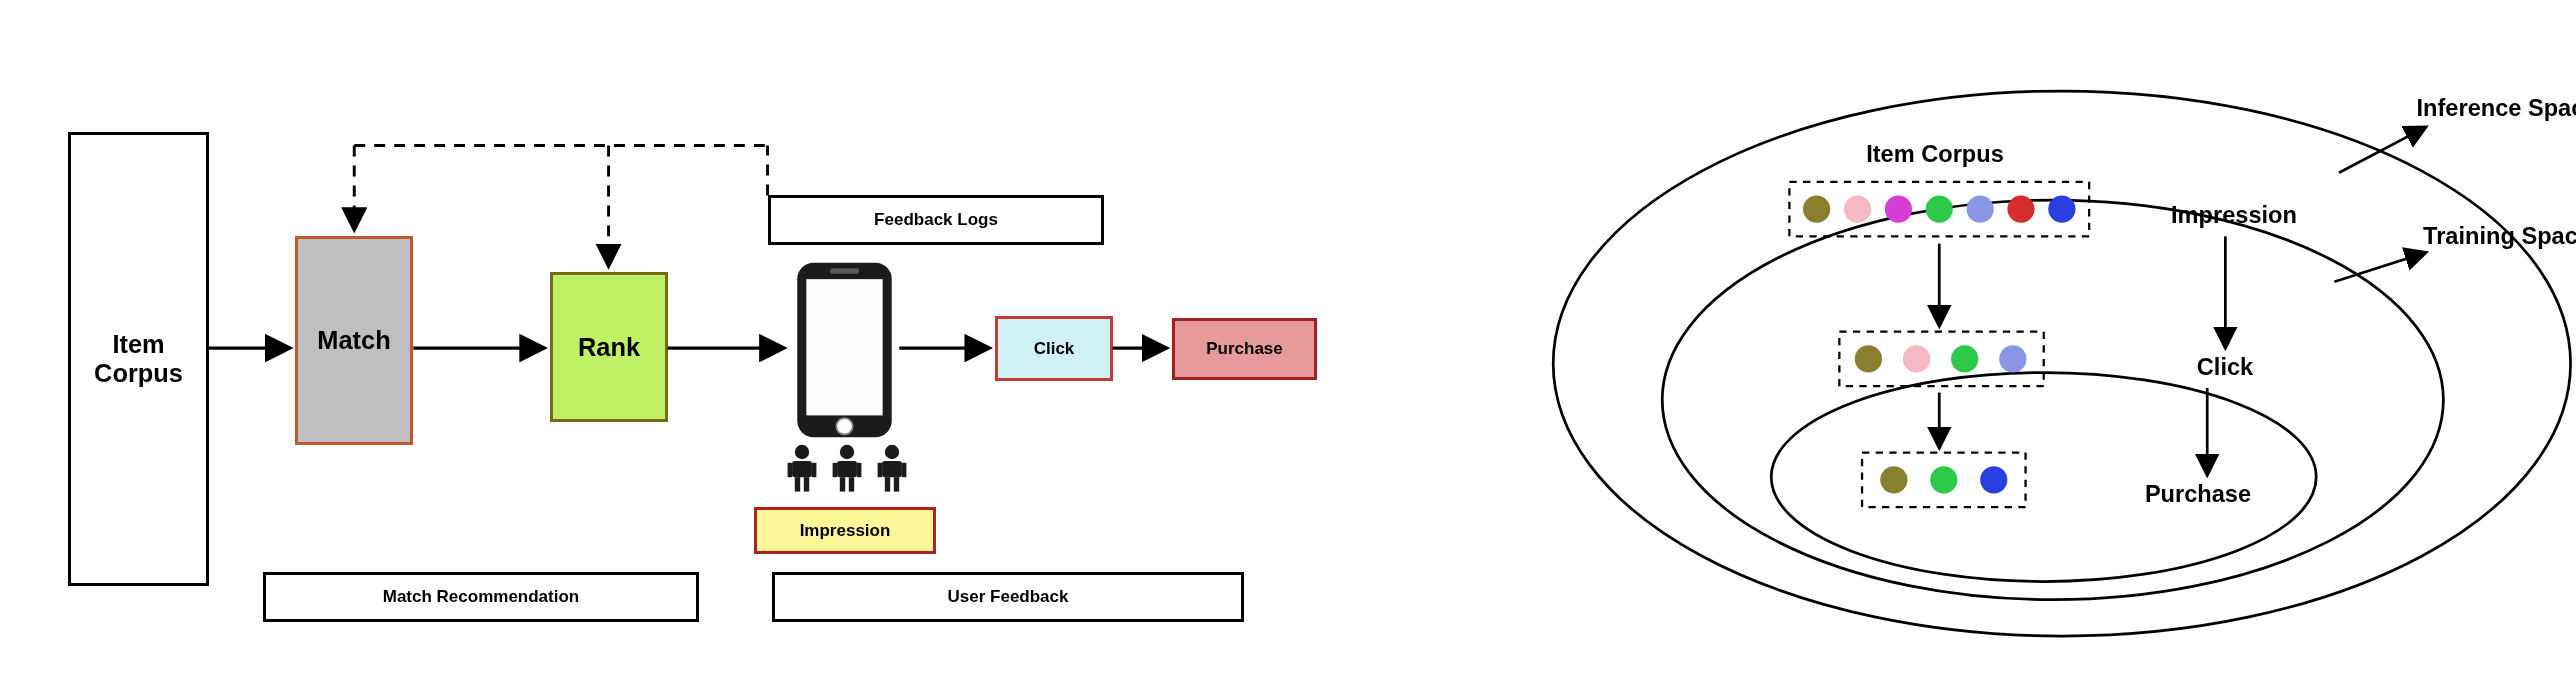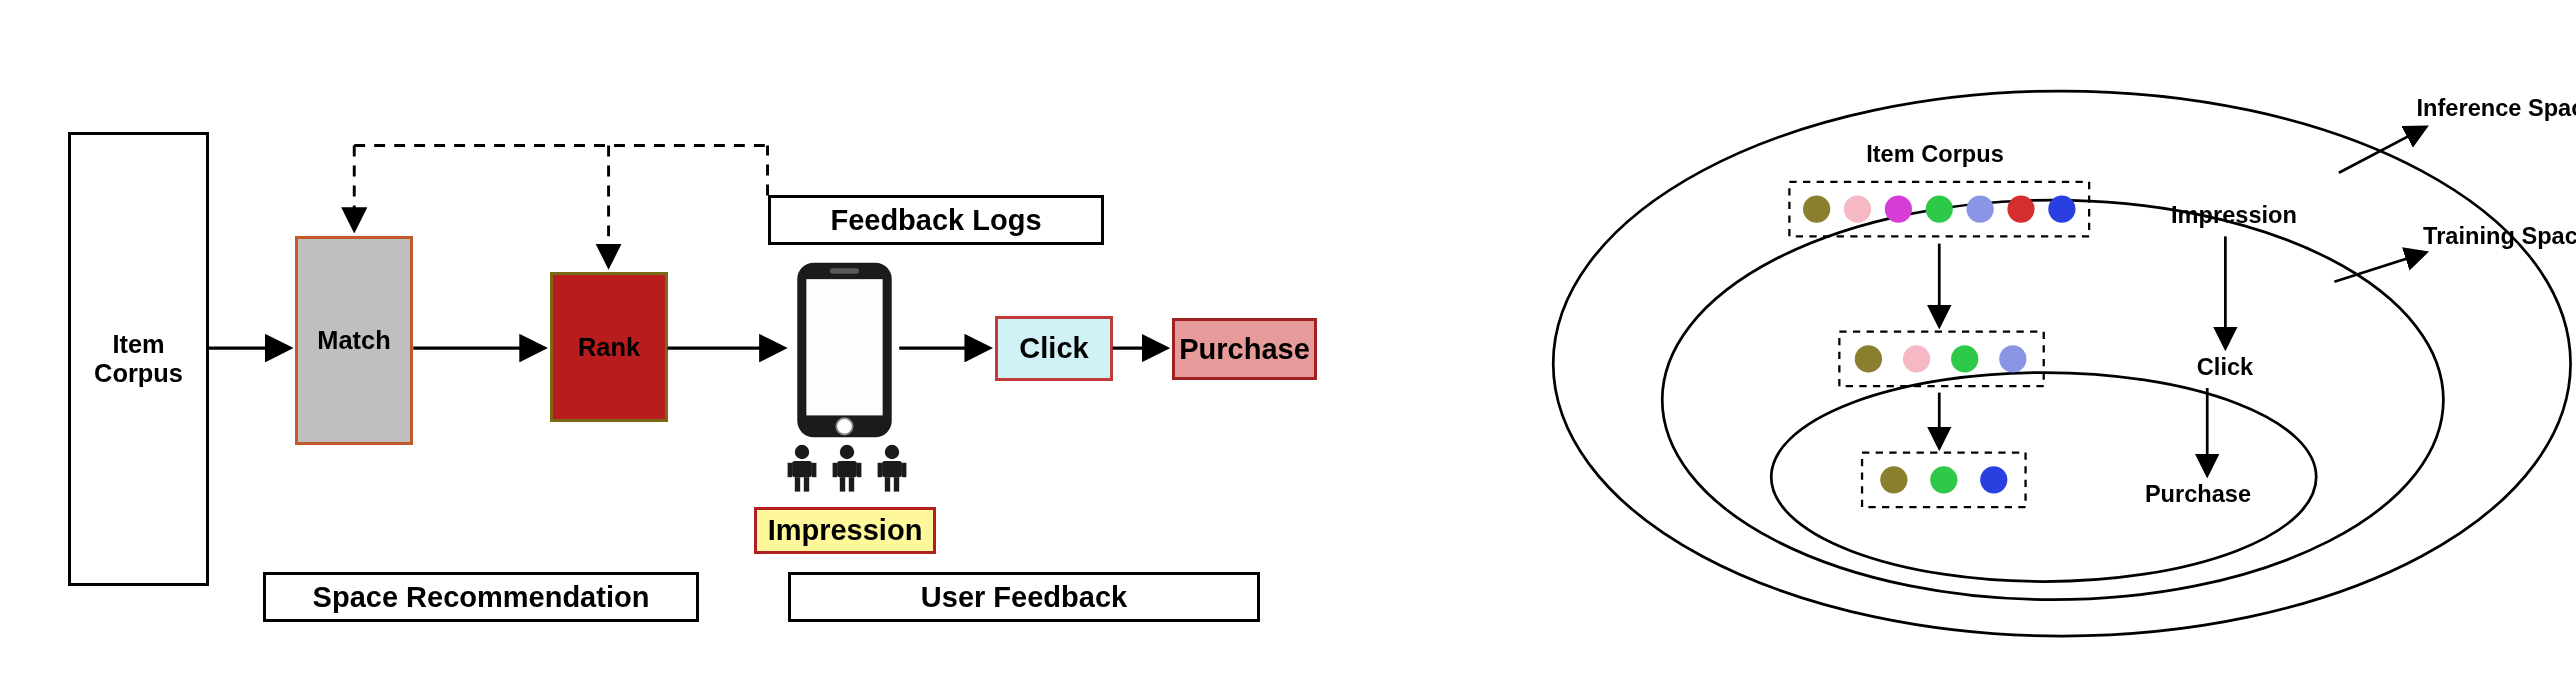--- a/index.html
+++ b/index.html
@@ -14,21 +14,21 @@
     width: 2576px;
     height: 678px;
   }
   .box {
     position: absolute;
     display: flex;
     align-items: center;
     justify-content: center;
     text-align: center;
     box-sizing: border-box;
-    font-size: 29px;
+    font-size: 17px;
     border: 3.6px solid #000;
     background: #fff;
   }
   .label {
     position: absolute;
     text-align: center;
     font-size: 23.6px;
   }
   svg.overlay {
     position: absolute;
@@ -41,33 +41,33 @@
 </head>
 <body>
 
 <div class="canvas">
 
   <div class="box" style="left:295px; top:236px; width:118px; height:209px; background:#bfbfbf; border-color:#c05a2a; font-size:25.4px;">Match</div>
 
   <div class="box" style="left:68px; top:132px; width:141px; height:454px; font-size:25.4px; white-space:pre-line;">Item
 Corpus</div>
 
-  <div class="box" style="left:550px; top:272px; width:118px; height:150px; background:#b91c1c; border-color:#7a6a18; font-size:25.4px;">Rank</div>
+  <div class="box" style="left:550px; top:272px; width:118px; height:150px; background:#bef264; border-color:#7a6a18; font-size:25.4px;">Rank</div>
 
   <div class="box" style="left:768px; top:195px; width:336px; height:50px;">Feedback Logs</div>
 
   <div class="box" style="left:995px; top:316px; width:118px; height:65px; background:#d0f2f6; border-color:#c23a3a;">Click</div>
 
   <div class="box" style="left:1172px; top:318px; width:145px; height:62px; background:#e79a9a; border-color:#9e2222;">Purchase</div>
 
   <div class="box" style="left:754px; top:507px; width:182px; height:47px; background:#fef89a; border-color:#b02020;">Impression</div>
 
-  <div class="box" style="left:263px; top:572px; width:436px; height:50px;">Space Recommendation</div>
+  <div class="box" style="left:263px; top:572px; width:436px; height:50px;">Match Recommendation</div>
 
-  <div class="box" style="left:772px; top:572px; width:472px; height:50px;margin-left:16px;">User Feedback</div>
+  <div class="box" style="left:772px; top:572px; width:472px; height:50px;">User Feedback</div>
 
   <svg style="position:absolute; left:790px; top:259px; width:109px; height:182px;" viewBox="0 0 120 200">
     <rect x="8" y="4" width="104" height="192" rx="18" ry="18" fill="#1b1b1b"></rect>
     <rect x="18" y="22" width="84" height="150" fill="#fdfdfd"></rect>
     <rect x="44" y="10" width="32" height="6" rx="3" fill="#5a5a5a"></rect>
     <circle cx="60" cy="184" r="9" fill="#fdfdfd" stroke="#888" stroke-width="2"></circle>
   </svg>
 
   <svg style="position:absolute; left:779px; top:443px; width:136px; height:54px;" viewBox="0 0 150 60">
     <g fill="#1b1b1b">

